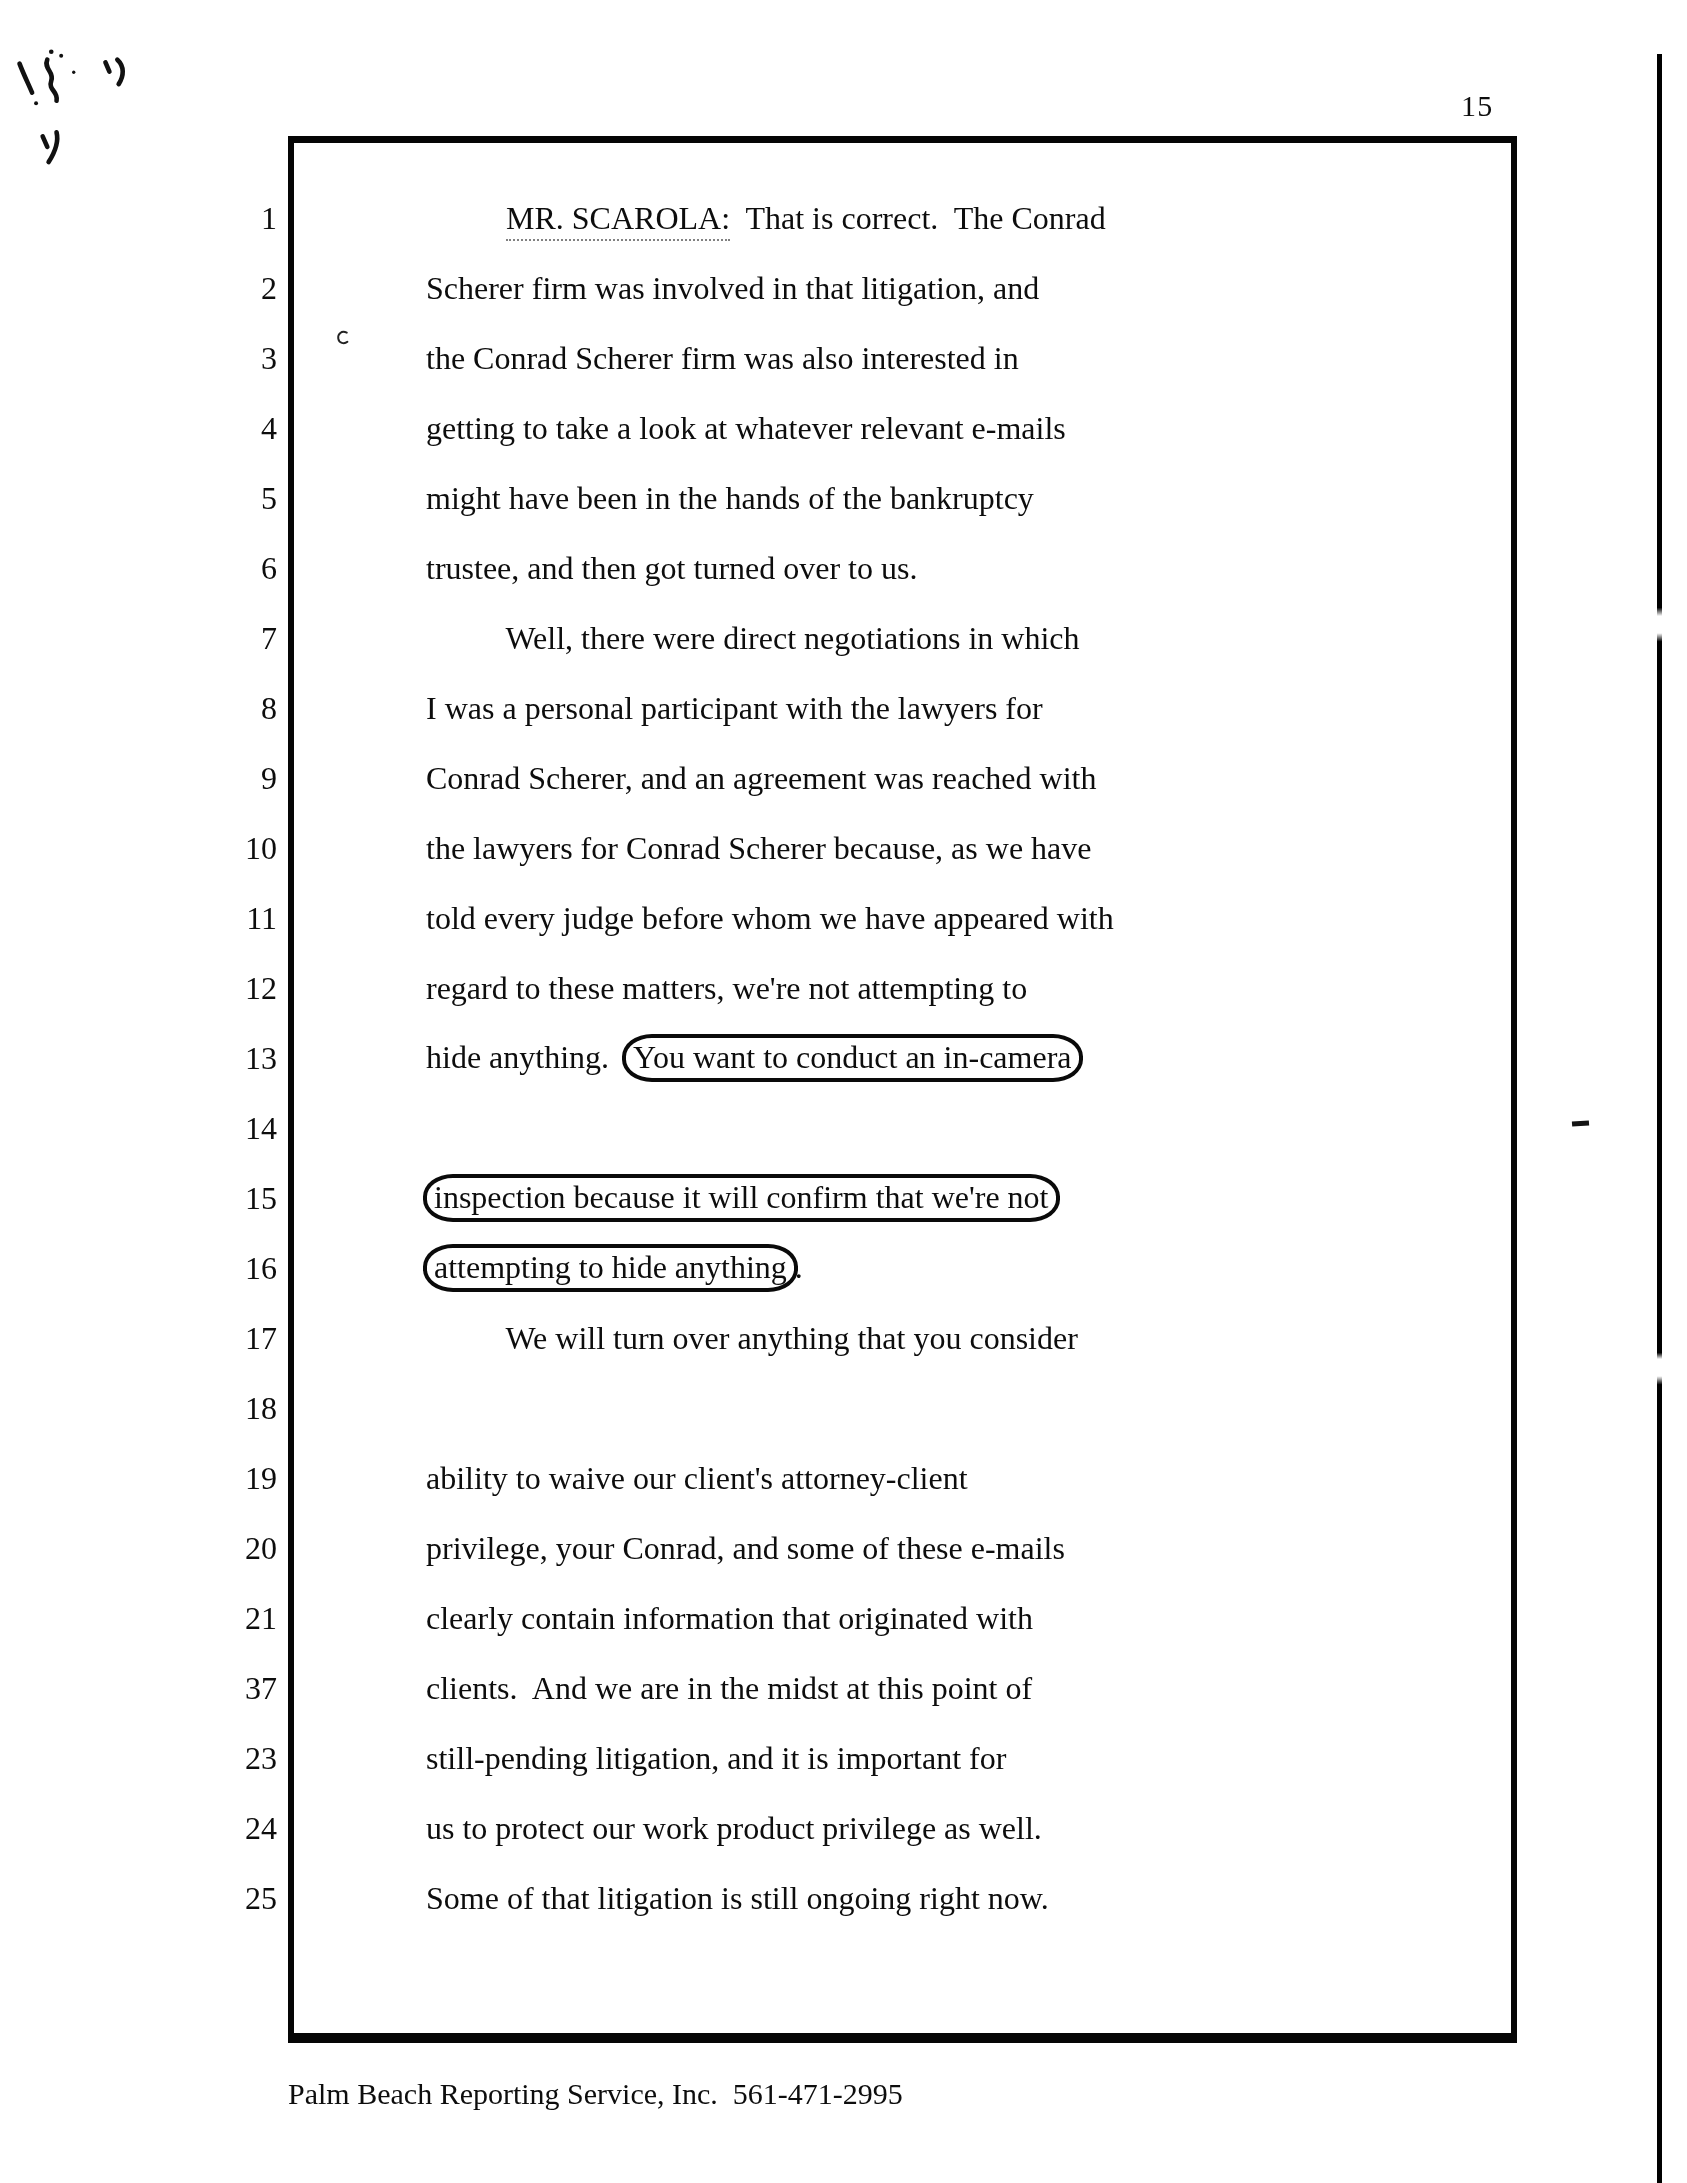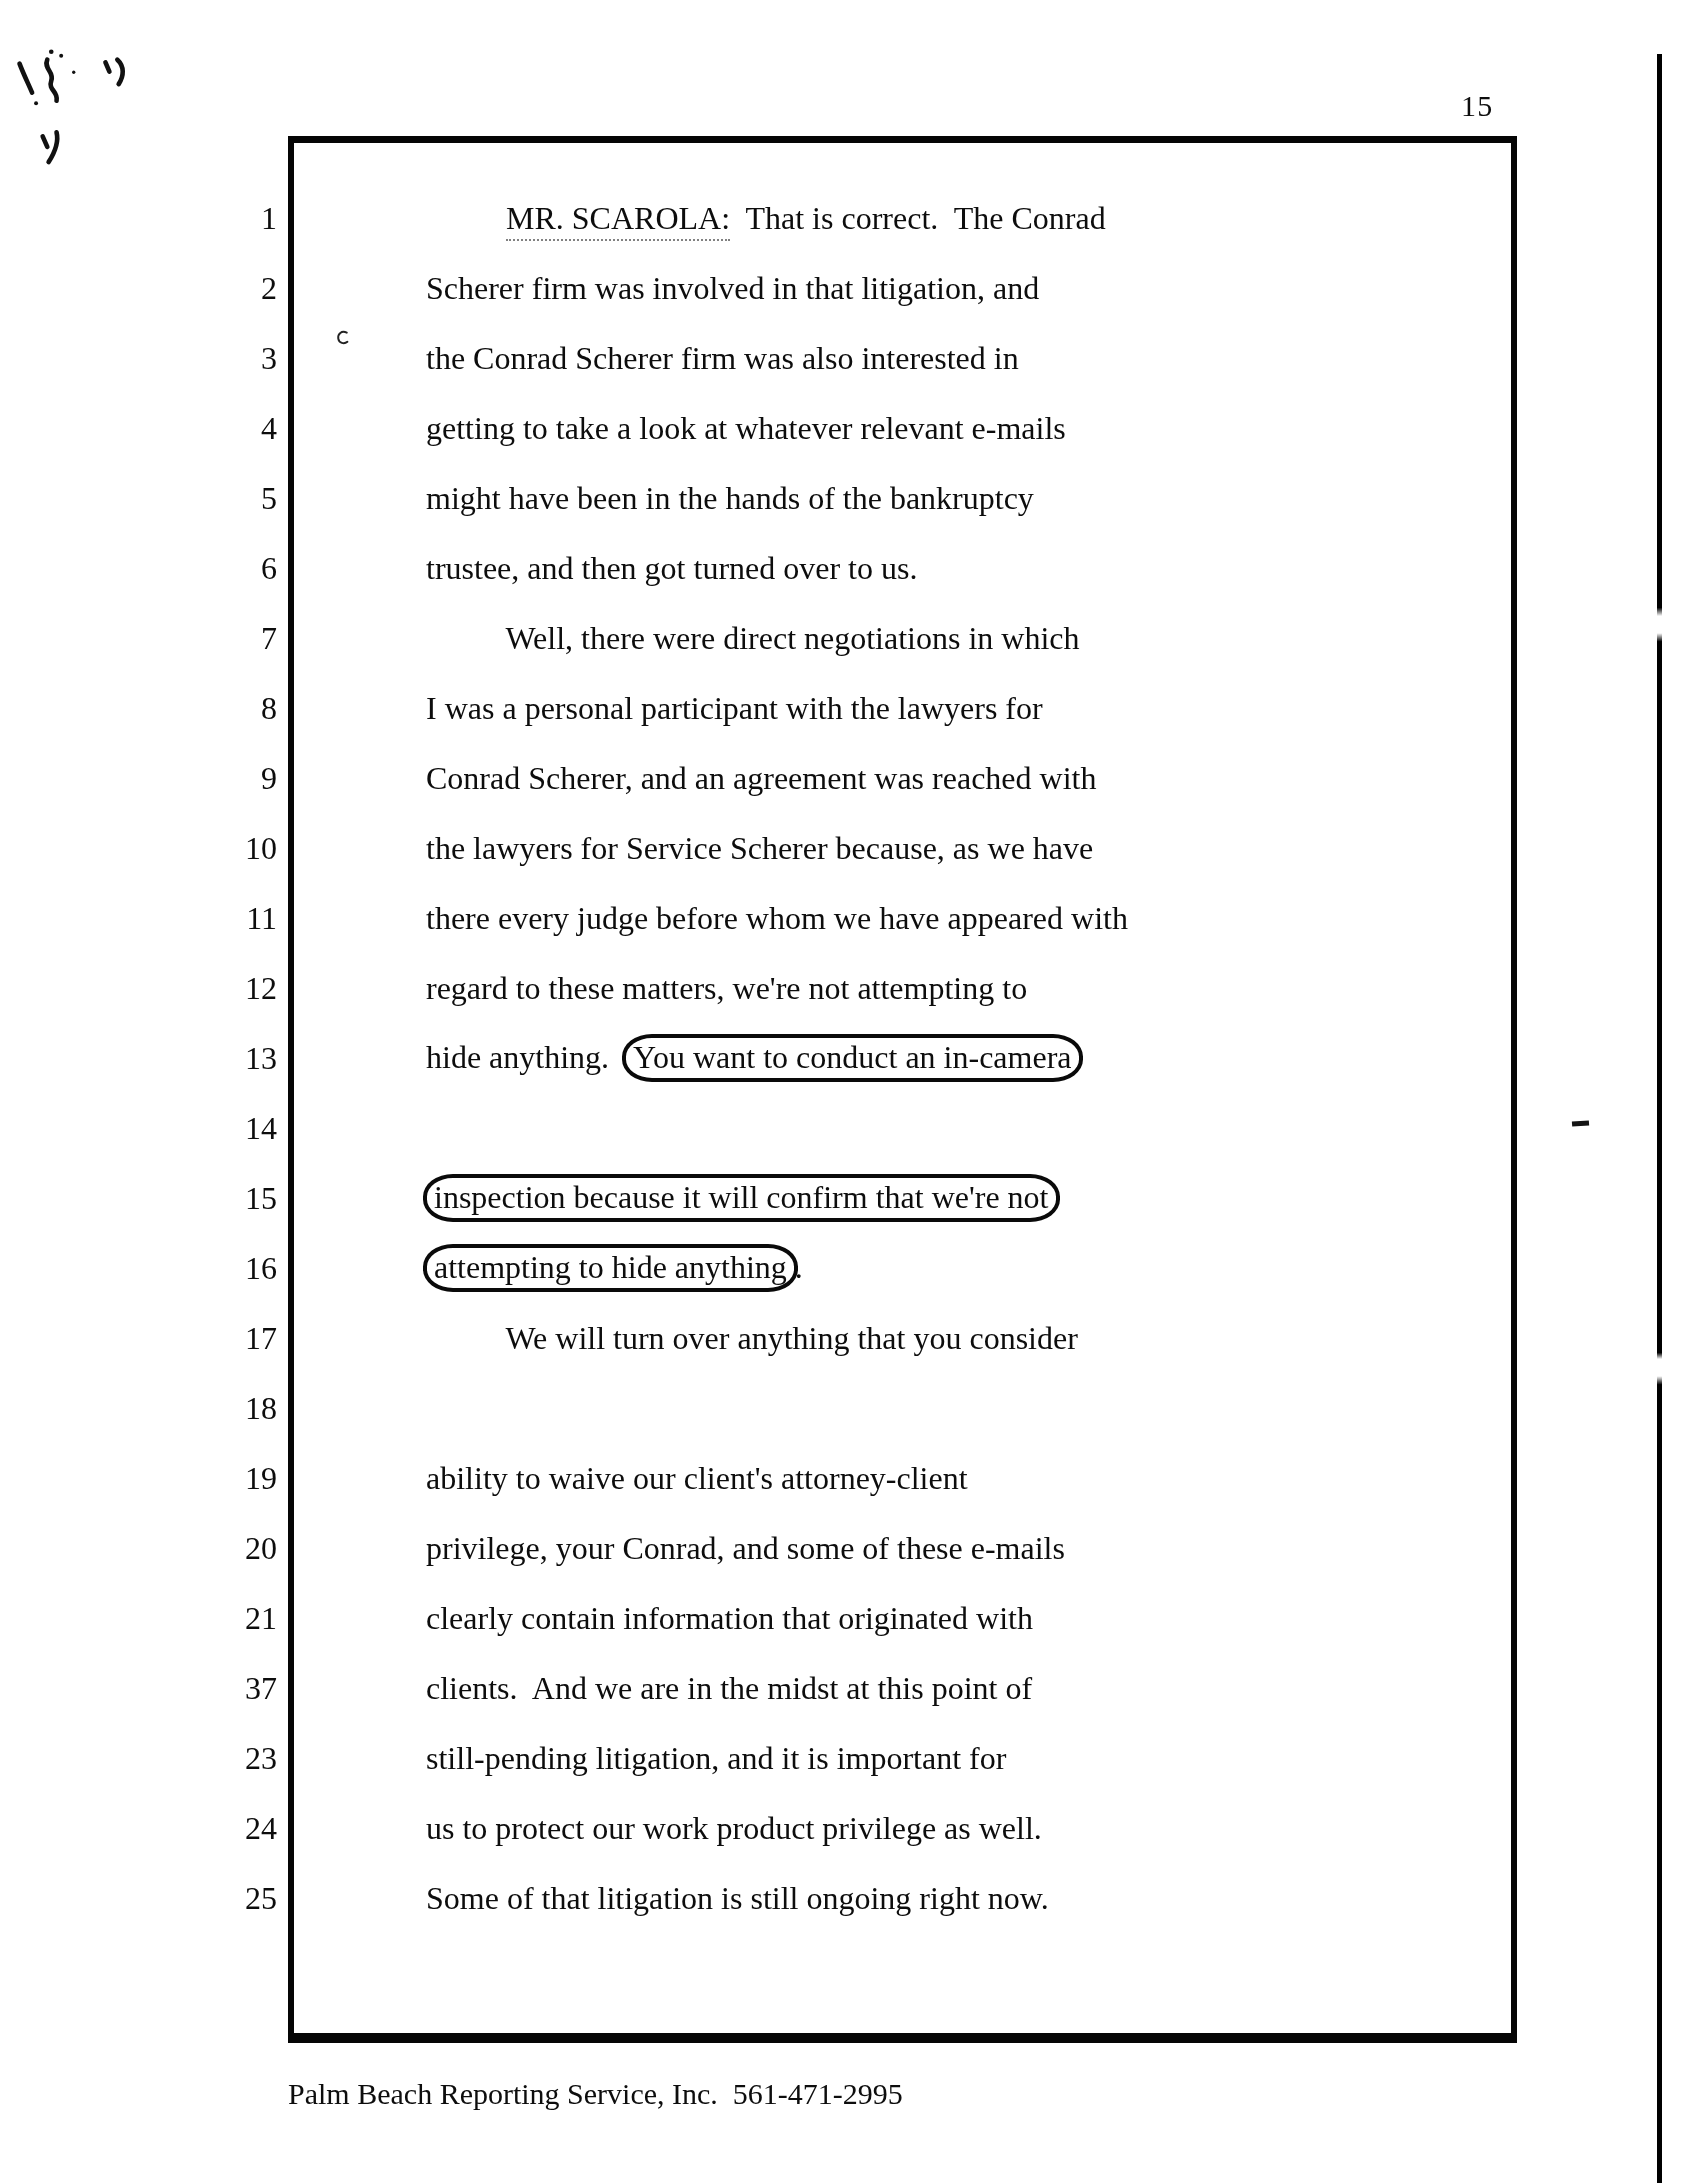--- a/index.html
+++ b/index.html
@@ -179,25 +179,25 @@
       <div class="row">
         <div class="num">8</div>
         <div class="txt"><span>I was a personal participant with the lawyers for</span></div>
       </div>
       <div class="row">
         <div class="num">9</div>
         <div class="txt"><span>Conrad Scherer, and an agreement was reached with</span></div>
       </div>
       <div class="row">
         <div class="num">10</div>
-        <div class="txt"><span>the lawyers for Service Scherer because, as we have</span></div>
+        <div class="txt"><span>the lawyers for Conrad Scherer because, as we have</span></div>
       </div>
       <div class="row">
         <div class="num">11</div>
-        <div class="txt"><span>there every judge before whom we have appeared with</span></div>
+        <div class="txt"><span>told every judge before whom we have appeared with</span></div>
       </div>
       <div class="row">
         <div class="num">12</div>
         <div class="txt"><span>regard to these matters, we're not attempting to</span></div>
       </div>
       <div class="row">
         <div class="num">13</div>
         <div class="txt"><span>hide anything.  </span><span class="oval">You want to conduct an in-camera</span></div>
       </div>
       <div class="row">

